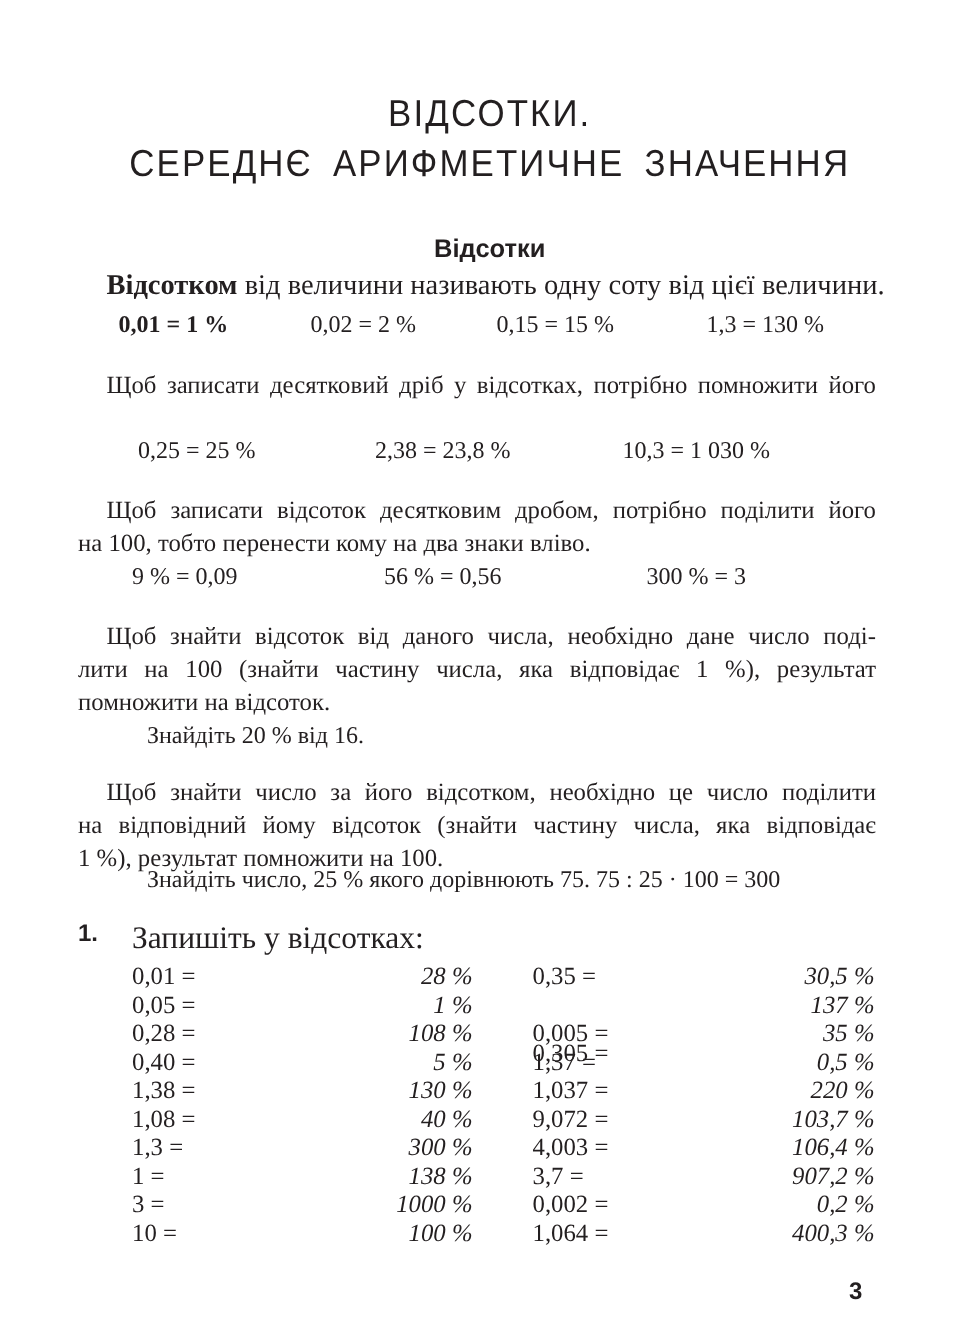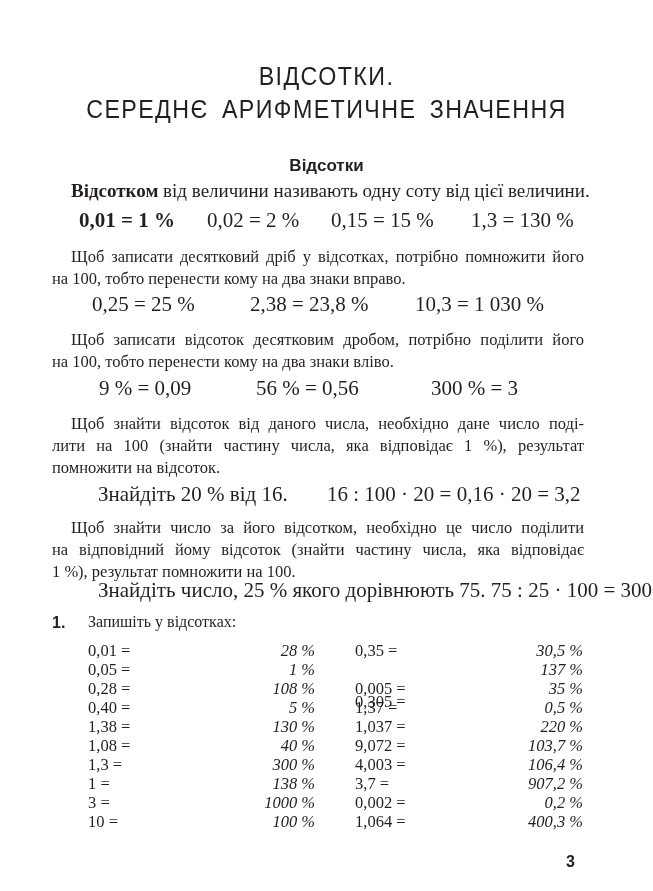--- a/index.html
+++ b/index.html
@@ -34,27 +34,27 @@
     font-family: "Liberation Serif", "DejaVu Serif", serif;
     font-size: 16.5px; line-height: 22px; text-align: justify;
     text-indent: 19px;
   }
   .para .ln { display: block; text-align-last: justify; white-space: nowrap; }
   .para .ln.first { text-indent: 19px; }
   .para .ln.last { text-align-last: left; }
   .para .ln.noind { text-indent: 0; }
   b { font-weight: bold; }
 
-  .ex { position: absolute; font-family: "Liberation Serif", "DejaVu Serif", serif; font-size: 21px; white-space: nowrap; }
+  .ex { position: absolute; font-family: "Liberation Serif", "DejaVu Serif", serif; font-size: 16px; white-space: nowrap; }
 
   .task-num {
     position: absolute; left: 52px; top: 614px;
     font-family: "Liberation Sans", "DejaVu Sans", sans-serif; font-weight: bold; font-size: 16px;
   }
-  .task-label { position: absolute; left: 88px; top: 613px; font-family: "Liberation Serif", serif; font-size: 16px; }
+  .task-label { position: absolute; left: 88px; top: 613px; font-family: "Liberation Serif", serif; font-size: 21px; }
 
   .tbl-row { position: absolute; font-family: "Liberation Serif", "DejaVu Serif", serif; font-size: 16.5px; height: 19px; line-height: 19px; }
   .tbl-row .lhs { position: absolute; white-space: nowrap; }
   .tbl-row .rhs { position: absolute; text-align: right; font-style: italic; white-space: nowrap; }
 
   .page-num {
     position: absolute; left: 566px; top: 853px;
     font-family: "Liberation Sans", "DejaVu Sans", sans-serif; font-weight: bold; font-size: 16px;
   }
 </style>
@@ -72,44 +72,42 @@
     <b>Відсотком</b><span> від величини називають одну соту від цієї величини.</span>
   </div>
 
   <div class="ex" style="left:79px; top:208px; font-weight:bold;">0,01 = 1 %</div>
   <div class="ex" style="left:207px; top:208px;">0,02 = 2 %</div>
   <div class="ex" style="left:331px; top:208px;">0,15 = 15 %</div>
   <div class="ex" style="left:471px; top:208px;">1,3 = 130 %</div>
 
   <div class="para" style="top:246px;">
     <span class="ln first" style="text-indent:19px;">Щоб записати десятковий дріб у відсотках, потрібно помножити його</span>
-    <span class="ln last noind">на 100, тобто перенести кому на два знаки вправо.</span>
   </div>
 
   <div class="ex" style="left:92px; top:292px;">0,25 = 25 %</div>
   <div class="ex" style="left:250px; top:292px;">2,38 = 23,8 %</div>
   <div class="ex" style="left:415px; top:292px;">10,3 = 1 030 %</div>
 
   <div class="para" style="top:329px;">
     <span class="ln first">Щоб записати відсоток десятковим дробом, потрібно поділити його</span>
     <span class="ln last noind">на 100, тобто перенести кому на два знаки вліво.</span>
   </div>
 
-  <div class="ex" style="left:99px; top:376px;">9 % = 0,09</div>
+  <div class="ex" style="left:88px; top:376px;">9 % = 0,09</div>
   <div class="ex" style="left:256px; top:376px;">56 % = 0,56</div>
   <div class="ex" style="left:431px; top:376px;">300 % = 3</div>
 
   <div class="para" style="top:413px;">
     <span class="ln first">Щоб знайти відсоток від даного числа, необхідно дане число поді-</span>
     <span class="ln noind">лити на 100 (знайти частину числа, яка відповідає 1 %), результат</span>
     <span class="ln last noind">помножити на відсоток.</span>
   </div>
 
   <div class="ex" style="left:98px; top:482px;">Знайдіть  20 % від 16.</div>
-  <div class="ex" style="left:327px; top:482px;">16 : 100 · 20 = 0,16 · 20 = 3,2</div>
 
   <div class="para" style="top:517px;">
     <span class="ln first">Щоб знайти число за його відсотком, необхідно це число поділити</span>
     <span class="ln noind">на відповідний йому відсоток (знайти частину числа, яка відповідає</span>
     <span class="ln last noind">1 %), результат помножити на 100.</span>
   </div>
 
   <div class="ex" style="left:98px; top:578px;">Знайдіть число, 25 % якого дорівнюють 75. 75 : 25 · 100 = 300</div>
 
   <div class="task-num">1.</div>

